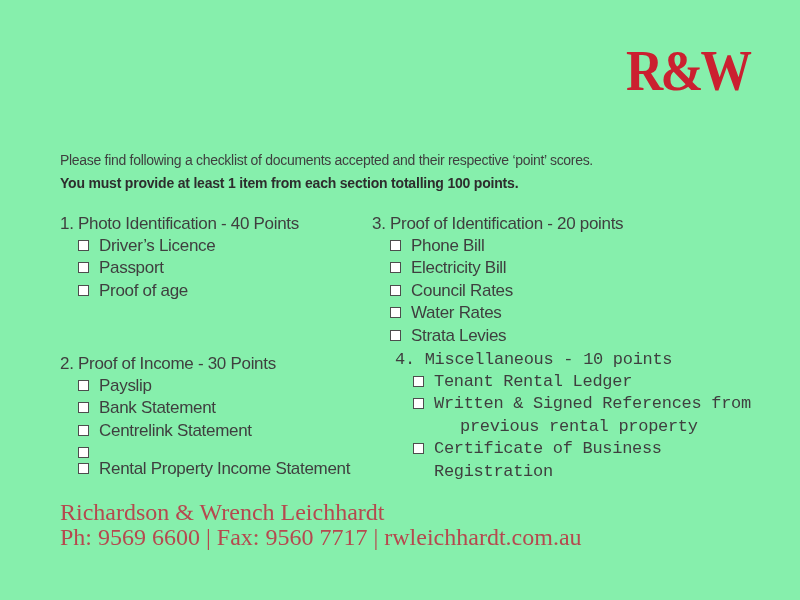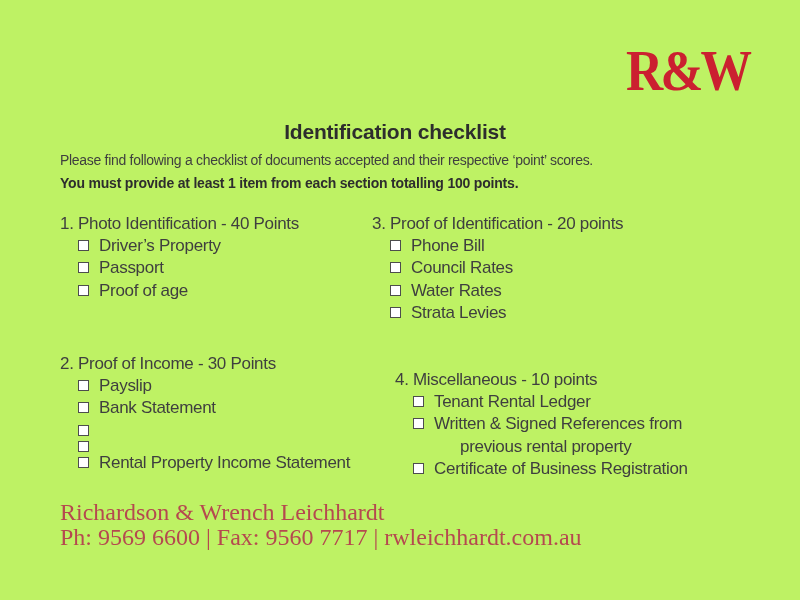--- a/index.html
+++ b/index.html
@@ -9,21 +9,21 @@
     --text-dark: #2d2d2d;
   }
   * { box-sizing: border-box; }
   html, body {
     margin: 0; padding: 0;
     width: 800px; height: 600px;
     background: #ffffff;
     font-family: "Liberation Sans", sans-serif;
     overflow: hidden;
   }
-  .page { position: relative; width: 800px; height: 600px; background: #bef264; }
+  .page { position: relative; width: 800px; height: 600px; background: #86efac; }
 
   .logo {
     position: absolute; left: 626px; top: 46px;
     font-family: "Liberation Serif", serif;
     font-weight: 700; font-size: 56px; line-height: 50px;
     color: var(--logo-red);
     letter-spacing: -3px;
     transform: scaleX(0.92); transform-origin: left top;
   }
 
@@ -44,21 +44,21 @@
   .intro .intro-bold {
     display: block;
     font-weight: 700; color: var(--text-dark);
     letter-spacing: -0.2px;
   }
 
   .section { position: absolute; width: 335px; }
   .section.s1 { left: 60px;  top: 213px; }
   .section.s3 { left: 372px; top: 213px; width: 370px; }
   .section.s2 { left: 60px;  top: 353px; }
-  .section.s4 { left: 395px; top: 369px; width: 370px; }
+  .section.s4 { left: 395px; top: 349px; width: 370px; font-family: Liberation Mono, monospace; }
 
   .section-heading {
     margin: 0; padding: 0;
     font-size: 17px; font-weight: 400;
     line-height: 22px;
     color: var(--text-gray);
     letter-spacing: -0.3px;
   }
   .items { list-style: none; margin: 0; padding: 0; }
   .item {
@@ -85,51 +85,54 @@
   }
   .footer div { white-space: nowrap; }
 </style>
 </head>
 <body>
 
 <div class="page">
 
   <div class="logo">R&amp;W</div>
 
-  <div class="title">Identification checklist</div>
 
   <div class="intro">
     <span>Please find following a checklist of documents accepted and their respective ‘point’ scores.</span>
     <span class="intro-bold">You must provide at least 1 item from each section totalling 100 points.</span>
   </div>
 
   <div class="section s1">
     <h2 class="section-heading">1. Photo Identification - 40 Points</h2>
     <ul class="items">
       <li class="item">
         <span class="checkbox"></span>
-        <span class="item-label">Driver’s Property</span>
+        <span class="item-label">Driver’s Licence</span>
       </li>
       <li class="item">
         <span class="checkbox"></span>
         <span class="item-label">Passport</span>
       </li>
       <li class="item">
         <span class="checkbox"></span>
         <span class="item-label">Proof of age</span>
       </li>
     </ul>
   </div>
 
   <div class="section s3">
     <h2 class="section-heading">3. Proof of Identification - 20 points</h2>
     <ul class="items">
       <li class="item">
         <span class="checkbox"></span>
         <span class="item-label">Phone Bill</span>
+      </li>
+      <li class="item">
+        <span class="checkbox"></span>
+        <span class="item-label">Electricity Bill</span>
       </li>
       <li class="item">
         <span class="checkbox"></span>
         <span class="item-label">Council Rates</span>
       </li>
       <li class="item">
         <span class="checkbox"></span>
         <span class="item-label">Water Rates</span>
       </li>
       <li class="item">
@@ -145,20 +148,21 @@
       <li class="item">
         <span class="checkbox"></span>
         <span class="item-label">Payslip</span>
       </li>
       <li class="item">
         <span class="checkbox"></span>
         <span class="item-label">Bank Statement</span>
       </li>
       <li class="item">
         <span class="checkbox"></span>
+        <span class="item-label">Centrelink Statement</span>
       </li>
       <li class="item">
         <span class="checkbox"></span>
       </li>
       <li class="item">
         <span class="checkbox"></span>
         <span class="item-label">Rental Property Income Statement</span>
       </li>
     </ul>
   </div>

